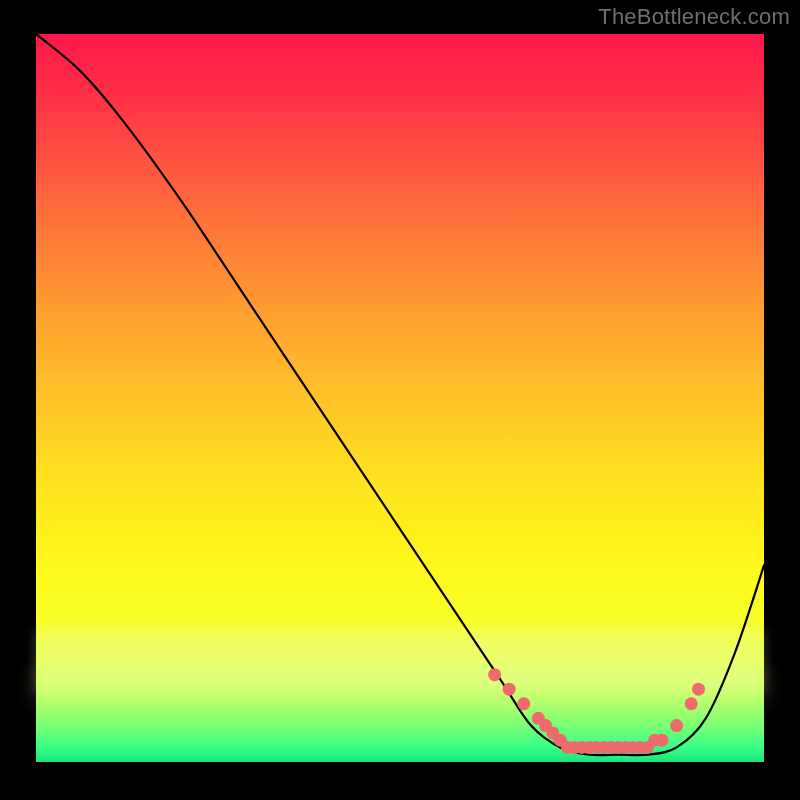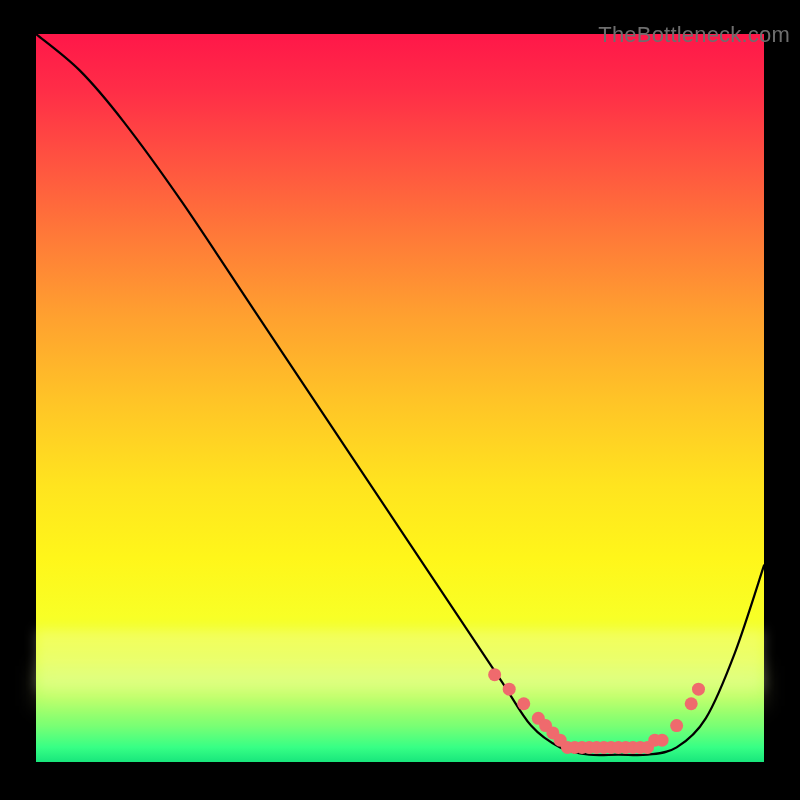--- a/index.html
+++ b/index.html
@@ -11,21 +11,21 @@
     overflow: hidden;
   }
   .wrap {
     position: relative;
     width: 800px;
     height: 800px;
     background: #000;
   }
   .watermark {
     position: absolute;
-    top: 22px;
+    top: 4px;
     right: 10px;
     font-family: Arial, Helvetica, sans-serif;
     font-size: 22px;
     color: #6e6e6e;
     letter-spacing: 0.2px;
     z-index: 5;
   }
   .plot {
     position: absolute;
     left: 36px;

